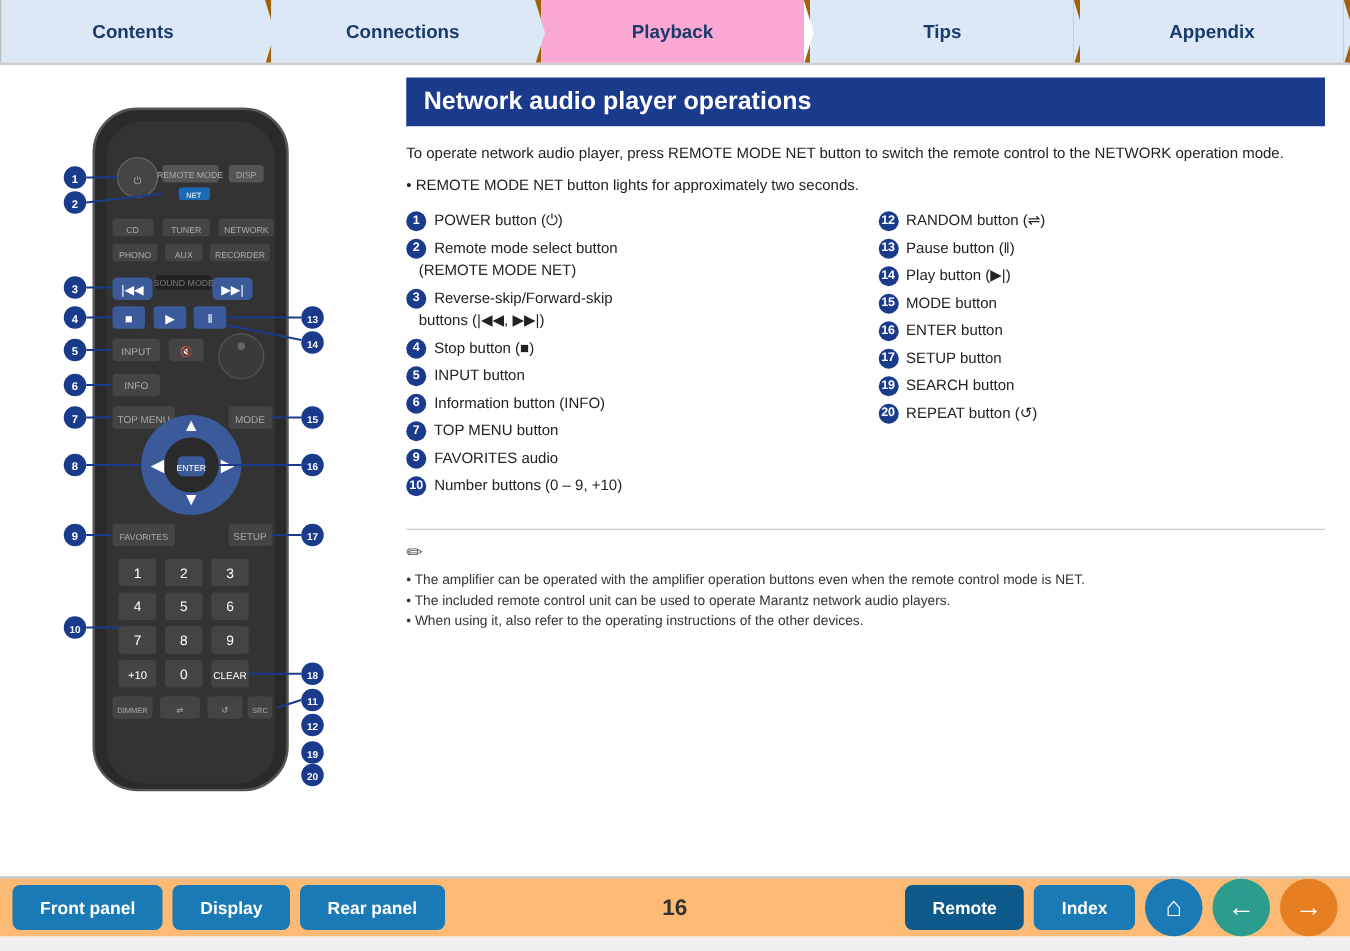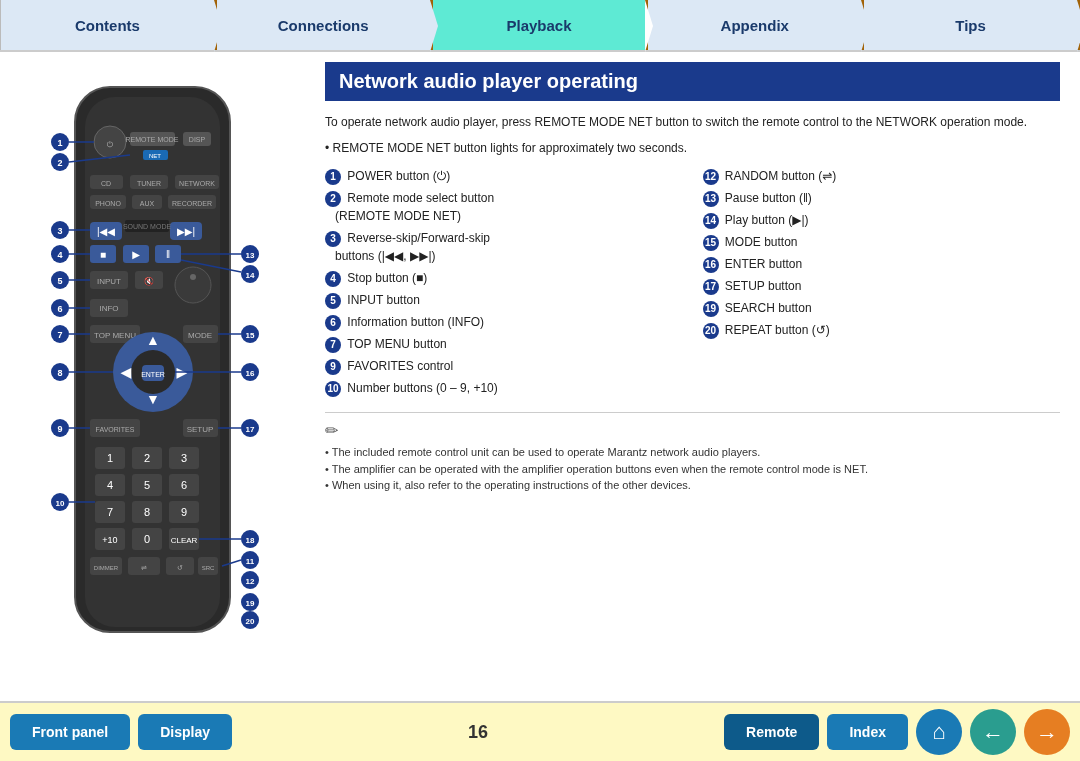--- a/index.html
+++ b/index.html
@@ -22,27 +22,27 @@
     }
     .nav-tab {
       flex: 1;
       display: flex;
       align-items: center;
       justify-content: center;
       font-weight: bold;
       font-size: 15px;
       color: #1a3a6b;
       cursor: pointer;
-      border-right: 3px solid #a16207;
+      border-right: 5px solid #a16207;
       background: #dce8f5;
       position: relative;
     }
     .nav-tab:first-child { border-left: 1px solid #bbb; }
     .nav-tab.active {
-      background: #5eead4;
+      background: #f9a8d4;
       color: #1a3a6b;
       z-index: 2;
     }
     .nav-tab::after {
       content: '';
       position: absolute;
       right: -8px;
       top: 0;
       width: 0;
       height: 0;
@@ -92,21 +92,21 @@
       font-size: 12px;
       color: #222;
       margin-bottom: 8px;
       line-height: 1.5;
     }
 
     .button-list {
       display: grid;
       grid-template-columns: 1fr 1fr;
       gap: 0 20px;
-      margin-bottom: 13px;
+      margin-bottom: 24px;
     }
 
     .button-item {
       font-size: 12px;
       color: #222;
       padding: 2px 0;
       line-height: 1.5;
     }
     .button-item .num {
       display: inline-flex;
@@ -135,22 +135,22 @@
     }
     .note-text {
       font-size: 11px;
       color: #333;
       line-height: 1.5;
     }
 
     
     .bottom-nav {
       display: flex;
-      height: 60px;
-      background: #fef9c3;
+      height: 48px;
+      background: #fdba74;
       align-items: center;
       padding: 0 10px;
       border-top: 2px solid #ccc;
       gap: 8px;
     }
     .bottom-btn {
       background: #1a7ab5;
       color: white;
       font-weight: bold;
       font-size: 14px;
@@ -189,22 +189,22 @@
     .back-btn { background: #2a9d8f; }
     .forward-btn { background: #e67e22; }
   </style>
 </head>
 <body>
 
 <div class="top-nav">
   <div class="nav-tab">Contents</div>
   <div class="nav-tab">Connections</div>
   <div class="nav-tab active">Playback</div>
+  <div class="nav-tab">Tips</div>
   <div class="nav-tab">Appendix</div>
-  <div class="nav-tab">Tips</div>
 </div>
 
 <div class="main-content">
 
   <div class="remote-area">
     <svg width="240" height="590" viewBox="0 0 240 590">
 
       <rect x="40" y="20" width="155" height="545" rx="35" ry="35" fill="#2a2a2a" stroke="#555" stroke-width="2"></rect>
       <rect x="50" y="30" width="135" height="530" rx="30" ry="30" fill="#333"></rect>
 
@@ -386,21 +386,21 @@
 
       <circle cx="215" cy="535" r="9" fill="#1a3a8c"></circle>
       <text x="215" y="539" text-anchor="middle" fill="white" font-size="8" font-weight="bold">19</text>
 
       <circle cx="215" cy="553" r="9" fill="#1a3a8c"></circle>
       <text x="215" y="557" text-anchor="middle" fill="white" font-size="8" font-weight="bold">20</text>
     </svg>
   </div>
 
   <div class="content-area">
-    <div class="page-title">Network audio player operating</div>
+    <div class="page-title">Network audio player operations</div>
 
     <p class="intro-text">To operate network audio player, press REMOTE MODE NET button to switch the remote control to the NETWORK operation mode.</p>
     <p class="intro-text">• REMOTE MODE NET button lights for approximately two seconds.</p>
 
     <div class="button-list">
 
       <div>
         <div class="button-item">
           <span class="num">1</span>
           <span>POWER button (⏻)</span>
@@ -424,21 +424,21 @@
         <div class="button-item">
           <span class="num">6</span>
           <span>Information button (INFO)</span>
         </div>
         <div class="button-item">
           <span class="num">7</span>
           <span>TOP MENU button</span>
         </div>
         <div class="button-item">
           <span class="num">9</span>
-          <span>FAVORITES control</span>
+          <span>FAVORITES audio</span>
         </div>
         <div class="button-item">
           <span class="num">10</span>
           <span>Number buttons (0 – 9, +10)</span>
         </div>
       </div>
 
       <div>
         <div class="button-item">
           <span class="num">12</span>
@@ -470,30 +470,31 @@
         </div>
         <div class="button-item">
           <span class="num">20</span>
           <span>REPEAT button (↺)</span>
         </div>
       </div>
     </div>
 
     <div class="note-section">
       <div class="note-icon">✏</div>
+      <p class="note-text">• The amplifier can be operated with the amplifier operation buttons even when the remote control mode is NET.</p>
       <p class="note-text">• The included remote control unit can be used to operate Marantz network audio players.</p>
-      <p class="note-text">• The amplifier can be operated with the amplifier operation buttons even when the remote control mode is NET.</p>
       <p class="note-text">• When using it, also refer to the operating instructions of the other devices.</p>
     </div>
   </div>
 </div>
 
 <div class="bottom-nav">
   <div class="bottom-btn">Front panel</div>
   <div class="bottom-btn">Display</div>
+  <div class="bottom-btn">Rear panel</div>
 
   <div class="page-number">16</div>
 
   <div class="bottom-btn active">Remote</div>
   <div class="bottom-btn">Index</div>
 
   <div class="nav-icon-btn home-btn">
     <span>⌂</span>
   </div>
   <div class="nav-icon-btn back-btn">

